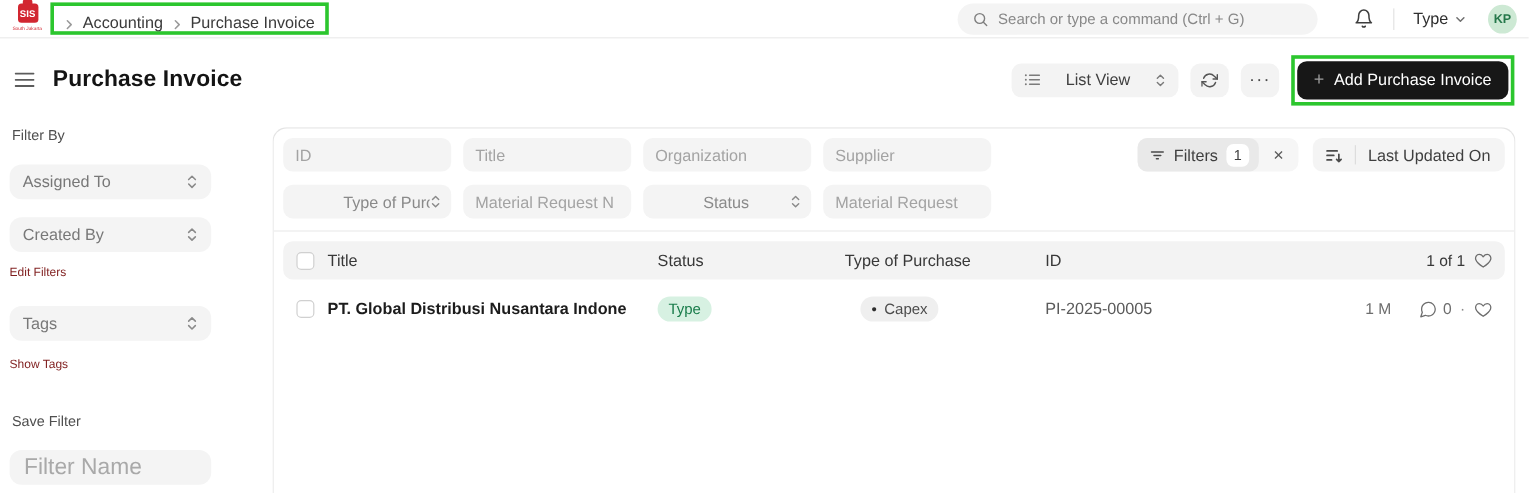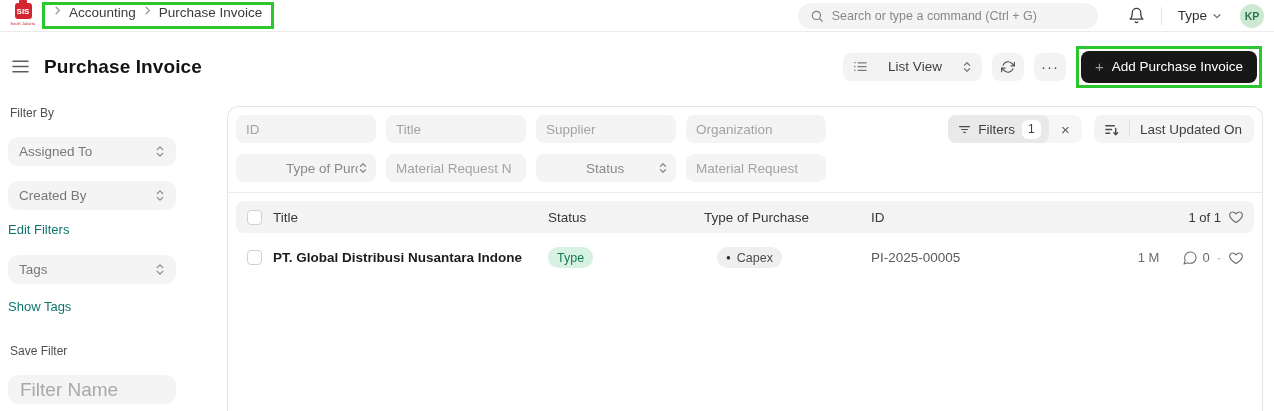--- a/index.html
+++ b/index.html
@@ -10,21 +10,21 @@
     overflow: hidden; position: relative;
   }
   svg { display: block; }
 
   
   .navbar { height: 32px; display: flex; align-items: center; padding: 0 10px; border-bottom: 1px solid #ebebeb; }
   .logo { width: 26px; display: flex; flex-direction: column; align-items: center; margin-right: 2px; }
   .logo-shield { width: 17px; height: 16px; background: var(--brand-red, #d22630); color: #fff; font-size: 8px; font-weight: bold; display: flex; align-items: center; justify-content: center; border-radius: 3px; position: relative; }
   .logo-shield::before { content: ""; position: absolute; top: -4px; left: 4.5px; width: 8px; height: 5px; background: var(--brand-red, #d22630); border-radius: 50% 50% 20% 20%; }
   .logo-caption { font-size: 8px; color: var(--brand-red, #d22630); transform: scale(0.5); white-space: nowrap; margin-top: 0px; }
-  .crumb-box { display: flex; align-items: flex-start; gap: 6px; border: 3px solid var(--annotation-green, #2cc62e); height: 27px; padding: 0 9px 0 7px; margin-left: 4px; }
+  .crumb-box { display: flex; align-items: flex-end; gap: 6px; border: 3px solid var(--annotation-green, #2cc62e); height: 27px; padding: 0 9px 0 7px; margin-left: 4px; }
   .crumb { font-size: 13.5px; color: #3a3a3a; white-space: nowrap; cursor: pointer; }
   .nav-right { margin-left: auto; display: flex; align-items: center; }
   .search-pill { width: 300px; height: 26px; background: #f4f4f4; border: none; border-radius: 999px; display: flex; align-items: center; gap: 8px; padding: 0 12px; margin-right: 30px; cursor: text; }
   .search-pill input { border: none; background: transparent; outline: none; font-size: 12.5px; color: #4a4a4a; width: 100%; font-family: inherit; }
   .search-pill input::placeholder { color: #888; }
   .bell-btn { background: none; border: none; margin-right: 16px; cursor: pointer; }
   .nav-divider { width: 1px; height: 18px; background: #e3e3e3; margin-right: 16px; }
   .help-btn { display: flex; align-items: center; gap: 5px; background: none; border: none; font-size: 13.5px; color: #2f2f2f; margin-right: 18px; cursor: pointer; font-family: inherit; }
   .avatar { width: 24px; height: 24px; border-radius: 50%; background: var(--avatar-bg, #cde9d4); color: var(--avatar-text, #25784a); font-size: 10.5px; font-weight: 600; display: flex; align-items: center; justify-content: center; cursor: pointer; }
 
@@ -39,21 +39,21 @@
   .add-wrap { border: 3px solid var(--annotation-green, #2cc62e); padding: 2px; }
   .add-btn { height: 32px; background: var(--button-dark, #171717); color: #fff; border: none; border-radius: 8px; display: flex; align-items: center; gap: 8px; padding: 0 14px; font-size: 13.5px; font-weight: 500; cursor: pointer; font-family: inherit; }
   .add-btn .plus { color: #9f9f9f; font-size: 15px; font-weight: 400; }
 
   
   .content { display: flex; align-items: flex-start; }
   .sidebar { width: 227px; flex-shrink: 0; position: relative; height: 319px; }
   .side-label { position: absolute; left: 10px; font-size: 12px; color: #4f4f4f; }
   .side-select { position: absolute; left: 8px; width: 168px; height: 29px; background: #f4f4f4; border-radius: 10px; display: flex; align-items: center; padding: 0 11px; font-size: 13.5px; color: #787878; cursor: pointer; }
   .side-select .updown { margin-left: auto; }
-  .side-link { position: absolute; left: 8px; font-size: 13px; color: #0f766e; cursor: pointer; }
+  .side-link { position: absolute; left: 8px; font-size: 10px; color: #7f1d1d; cursor: pointer; }
   .side-input { position: absolute; left: 8px; width: 168px; height: 29px; background: #f4f4f4; border: none; border-radius: 10px; padding: 0 12px; font-size: 19px; color: #3f3f3f; outline: none; font-family: inherit; }
   .side-input::placeholder { color: #a9a9a9; }
 
   
   .panel { flex: 1; margin: 15px 11px 0 0; border: 1px solid #e4e4e4; border-bottom: none; border-radius: 12px 12px 0 0; height: 320px; background: #fff; }
   .filter-area { padding: 8px 8px 10px 8px; }
   .filter-row { display: flex; align-items: center; gap: 10px; }
   .filter-row + .filter-row { margin-top: 11px; }
   .f-input { width: 140px; height: 28px; background: #f4f4f4; border: none; border-radius: 8px; padding: 0 10px; font-size: 13.5px; color: #3f3f3f; outline: none; font-family: inherit; }
   .f-input::placeholder { color: #a3a3a3; }
@@ -213,22 +213,22 @@
     <div class="side-link" style="top:208px">Show Tags</div>
     <div class="side-label" style="top:253px">Save Filter</div>
     <input class="side-input" style="top: 284px;" placeholder="Filter Name">
   </div>
 
   <div class="panel">
     <div class="filter-area">
       <div class="filter-row">
         <input class="f-input" placeholder="ID" style="">
         <input class="f-input" placeholder="Title" style="">
+        <input class="f-input" placeholder="Organization" style="">
         <input class="f-input" placeholder="Supplier" style="">
-        <input class="f-input" placeholder="Organization" style="">
         <div class="row1-right">
           <div class="filters-group">
             <div class="filters-seg">
               <span>
                 <svg width="13" height="13" viewBox="0 0 16 16" fill="none" stroke="#4a4a4a" stroke-width="1.5" stroke-linecap="round">
                     <path d="M2 4.5h12M4.5 8h7M7 11.5h2"></path>
                   </svg>
               </span>
               <span>Filters</span>
               <span class="filters-count">1</span>

